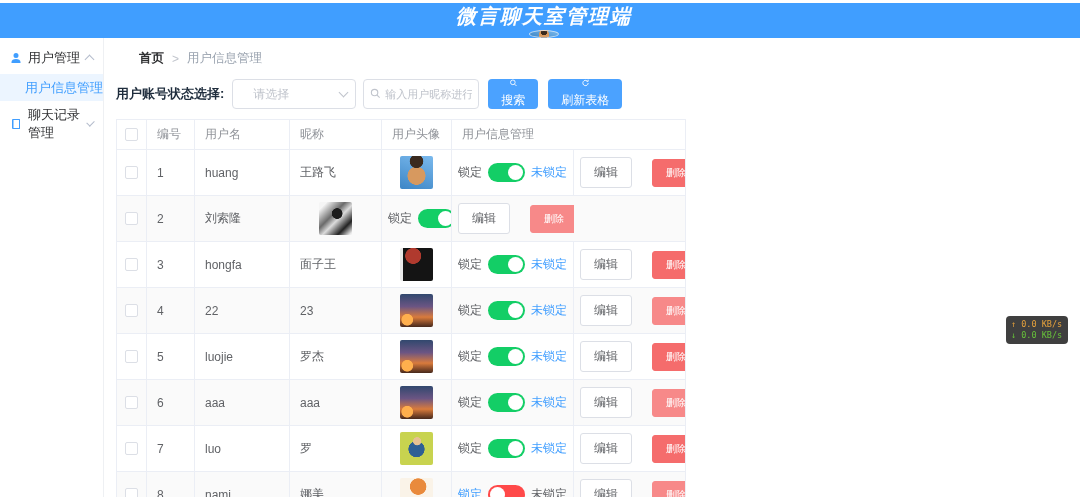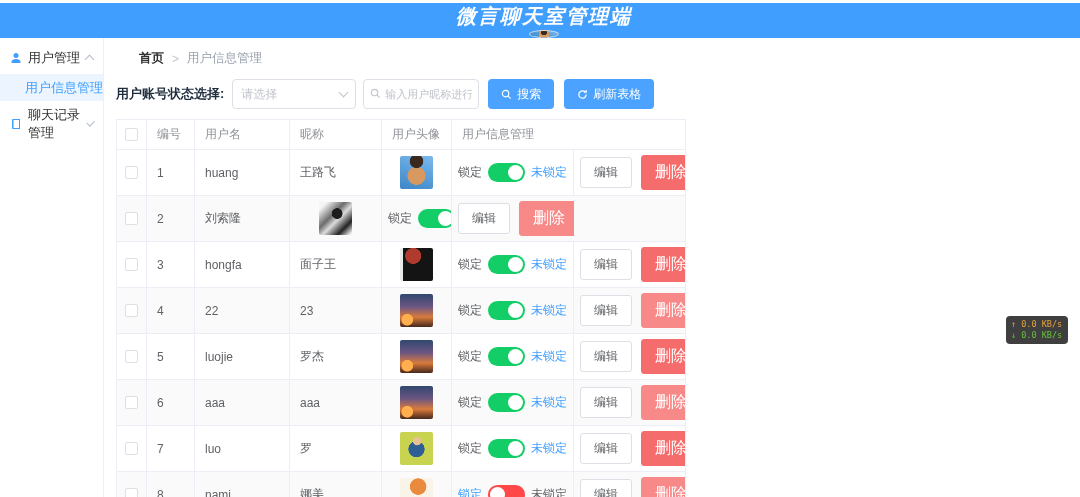--- a/index.html
+++ b/index.html
@@ -38,32 +38,32 @@
   .breadcrumb { display:flex; align-items:center; gap:8px; font-size:12.5px; margin-top:2px;margin-left:23px; }
   .crumb-home { color:#303133; font-weight:bold; cursor:pointer; }
   .crumb-sep { color:#c0c4cc; font-size:12px; }
   .crumb-current { color:#9aa3af; }
 
   
   .filterbar { display:flex; align-items:center; margin-top:12px; }
   .filter-label { font-size:13px; font-weight:bold; color:#1f2d3d; margin-right:8px; }
   .fake-select { width:124px; height:30px; border:1px solid #dcdfe6; border-radius:4px;
                  display:flex; align-items:center; padding:0 8px; cursor:pointer; background:#fff; }
-  .fake-select .sel-text { font-size:12px; color:#c0c4cc; flex:1; }
+  .fake-select .sel-text { font-size:12px; color:#c0c4cc; flex:1;margin-left:12px; }
   .sel-chev { width:7px; height:7px; border-right:1.4px solid #c0c4cc; border-bottom:1.4px solid #c0c4cc;
               transform:rotate(45deg); margin-top:-3px; }
   .search-box { width:116px; height:30px; border:1px solid #dcdfe6; border-radius:4px;
                 display:flex; align-items:center; padding:0 6px; margin-left:7px; background:#fff; }
   .search-box input { border:none; outline:none; width:100%; font-size:11px; color:#606266;
                       font-family:"Liberation Sans", sans-serif; }
   .search-box input::placeholder { color:#c0c4cc; }
   .icon-mag { flex:none; margin-right:4px; }
   .btn-primary { height:30px; border:none; border-radius:4px; background:#4ba2ff; color:#fff;
                  font-size:12px; display:inline-flex; align-items:center; gap:5px;
-                 padding:0 13px; cursor:pointer; font-family:"Liberation Sans", sans-serif; }
+                 padding:0 13px; cursor:pointer; font-family:"Liberation Sans", sans-serif;flex-direction:column; }
   .btn-search { margin-left:9px; }
   .btn-refresh { margin-left:10px; }
 
   
   .table { width:570px; margin-top:10px; border:1px solid #ebeef5; border-bottom:none; font-size:12px; }
   .thead, .trow { display:grid; grid-template-columns:30px 48px 95px 92px 70px 122px 1fr; }
   .thead { height:30px; color:#909399; border-bottom:1px solid #ebeef5; }
   .trow { height:46px; color:#606266; border-bottom:1px solid #ebeef5; background:#fff; }
   .trow:nth-child(even) { background:#fafafa; }
   .cell { display:flex; align-items:center; padding-left:10px; border-right:1px solid #ebeef5;
@@ -97,21 +97,21 @@
   .knob { position:absolute; top:2px; right:2px; width:15px; height:15px; border-radius:50%; background:#fff; }
   .trow[data-locked="locked"] .switch { background:#ff4949; }
   .trow[data-locked="locked"] .knob { right:auto; left:2px; }
   .trow[data-locked="locked"] .lock-on { color:#409eff; }
   .trow[data-locked="unlocked"] .lock-off { color:#409eff; }
 
   .c-ops { gap:9px; padding-left:6px; }
   .btn-edit { background:#fff; border:1px solid #dcdfe6; border-radius:3px; color:#606266;
               font-size:12px; padding:6px 13px; cursor:pointer; font-family:"Liberation Sans", sans-serif; }
   .btn-del  { background:#f56c6c; border:1px solid #f56c6c; border-radius:3px; color:#fff;
-              font-size:16px; padding:6px 13px; cursor:pointer; font-family:Liberation Mono, monospace; }
+              font-size:10px; padding:6px 13px; cursor:pointer; font-family:Liberation Mono, monospace;margin-left:11px; }
   .trow:nth-child(even) .btn-del { background:#f78989; border-color:#f78989; }
 
   
   .net-widget { position:absolute; left:1006px; top:316px; width:62px; background:#3f3f3f;
                 border-radius:4px; padding:3px 5px; line-height:11px;
                 font-family:"DejaVu Sans Mono", monospace; font-size:8.5px; }
   .net-up   { color:#e6a23c; }
   .net-down { color:#67c23a; }
 </style>
 </head>

